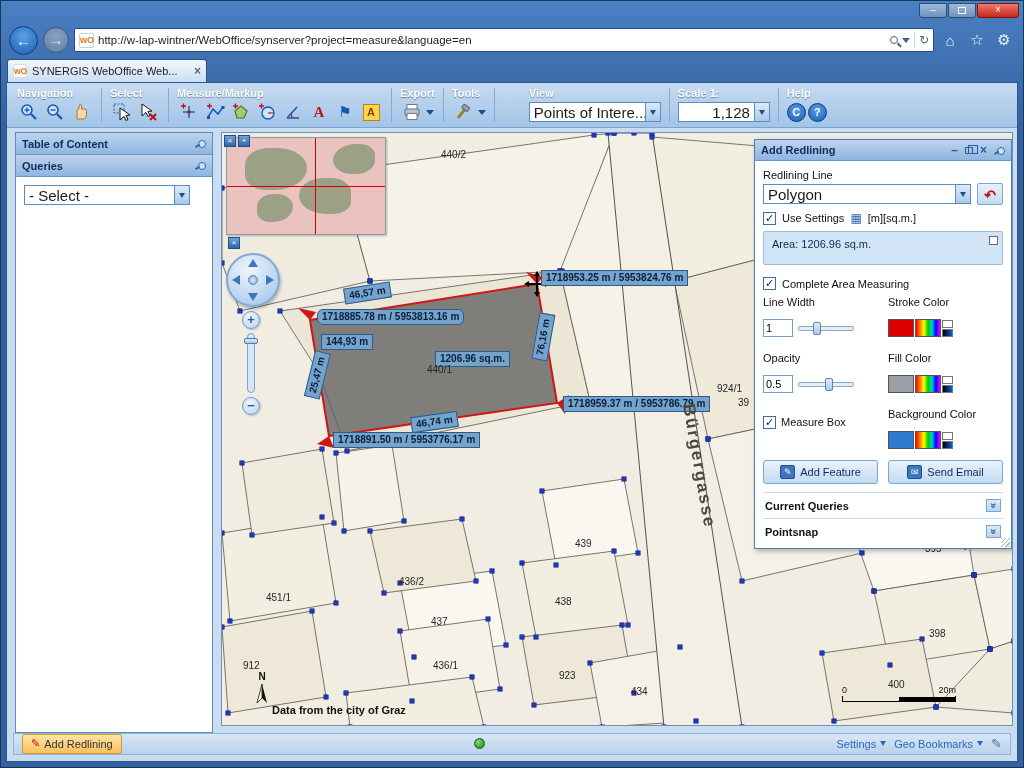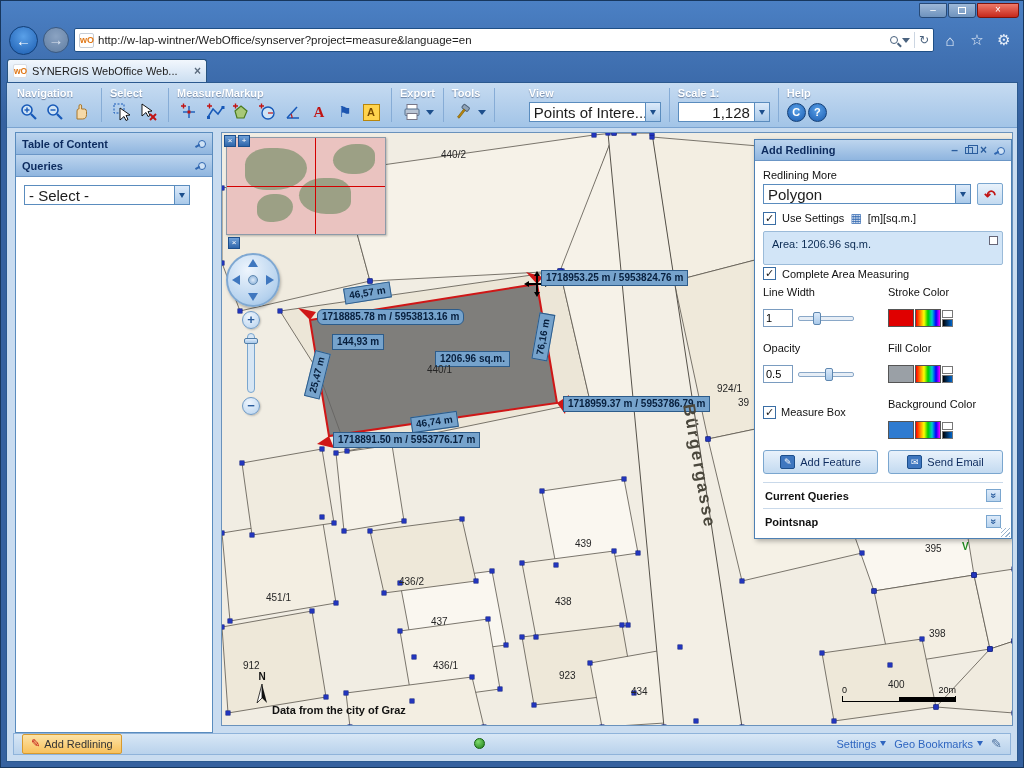--- a/index.html
+++ b/index.html
@@ -137,21 +137,21 @@
   .rp-body{padding:6px 8px 4px 8px;font-size:11px;color:#111;}
   .rp-label{font-size:11px;margin:2px 0 2px 0;}
   .rp-row{display:flex;align-items:center;gap:6px;margin-bottom:6px;}
   .rp-select{flex:1;}
   .undo-btn{width:26px;height:22px;background:linear-gradient(#e9f2fb,#c3daf0);border:1px solid #7aa6cf;
     border-radius:2px;color:#c11414;font-size:14px;font-weight:bold;text-align:center;line-height:20px;}
   .checkbox{width:13px;height:13px;background:#fff;border:1px solid #3a6ea5;font-size:11px;font-weight:bold;
     color:#1a1a1a;line-height:11px;text-align:center;flex:0 0 auto;}
   .grid-ic{color:#2f66b0;font-size:12px;}
   .areabox{position:relative;background:#d2e5f7;border:1px solid #9bbbd9;border-radius:2px;
-    padding:6px 18px 14px 8px;margin-bottom:2px;color:#0a2a52;}
+    padding:6px 18px 14px 8px;margin-bottom:12px;color:#0a2a52;}
   .areabox .copy-ic{position:absolute;right:4px;top:4px;width:9px;height:9px;border:1px solid #667;background:#fff;}
   .cols{display:flex;gap:10px;margin-top:4px;}
   .col{width:118px;display:flex;flex-direction:column;gap:10px;}
   .ctl-row{display:flex;align-items:center;gap:5px;height:20px;}
   .num-input{width:30px;height:18px;border:1px solid #7a9cc0;font-size:11px;padding:0 2px;font-family:inherit;}
   .slider{width:56px;height:5px;background:#e7eef6;border:1px solid #8aa8c8;position:relative;border-radius:2px;}
   .sl-thumb{position:absolute;top:-5px;width:8px;height:13px;background:linear-gradient(#dceafa,#a9c9e9);
     border:1px solid #5e87b0;border-radius:2px;}
   .swatch{display:flex;align-items:center;height:20px;gap:1px;}
   .sw-solid{width:26px;height:18px;border:1px solid #555;}
@@ -564,21 +564,21 @@
               <polygon points="302,151 307,148 307,154" fill="#000" stroke="none"></polygon>
               <polygon points="328,151 323,148 323,154" fill="#000" stroke="none"></polygon>
             </g>
           </g>
         </svg>
 
         <div class="maplabels" id="map-label-layer">
             <span class="chip" style="left: 319px; top: 137px;">1718953.25 m / 5953824.76 m</span>
             <span class="chip" style="left: 122px; top: 152px; transform: rotate(-9deg);">46,57 m</span>
             <span class="chip" style="left: 95px; top: 176px; border-radius: 6px;">1718885.78 m / 5953813.16 m</span>
-            <span class="chip" style="left: 110px; top: 201px;">144,93 m</span>
+            <span class="chip" style="left: 99px; top: 201px;">144,93 m</span>
             <span class="chip" style="left: 298px; top: 196px; transform: rotate(-80deg);">76,16 m</span>
             <span class="chip" style="left: 72px; top: 234px; transform: rotate(-76deg);">25,47 m</span>
             <span class="chip" style="left: 213px; top: 218px;">1206.96 sq.m.</span>
             <span class="chip" style="left: 189px; top: 281px; transform: rotate(-8deg);">46,74 m</span>
             <span class="chip" style="left: 341px; top: 263px;">1718959.37 m / 5953786.79 m</span>
             <span class="chip" style="left: 111px; top: 299px;">1718891.50 m / 5953776.17 m</span>
             <span class="plabel" style="left: 219px; top: 16px;">440/2</span>
             <span class="plabel" style="left: 205px; top: 231px;">440/1</span>
             <span class="plabel" style="left: 495px; top: 250px;">924/1</span>
             <span class="plabel" style="left: 516px; top: 264px;">39</span>
@@ -646,21 +646,21 @@
 
         <div class="rpanel">
           <div class="rp-header">
             <span class="rp-title">Add Redlining</span>
             <span class="rp-hic">–</span>
             <span class="rp-restore"></span>
             <span class="rp-hic">×</span>
             <span class="pin" style="margin-left:7px"></span>
           </div>
           <div class="rp-body">
-            <div class="rp-label">Redlining More</div>
+            <div class="rp-label">Redlining Line</div>
             <div class="rp-row">
               <div class="dd rp-select">
                 <span class="dd-text">Polygon</span>
                 <span class="dd-btn">
                     <span class="caret"></span>
                   </span>
               </div>
               <button class="undo-btn">↶</button>
             </div>
             <div class="rp-row">

